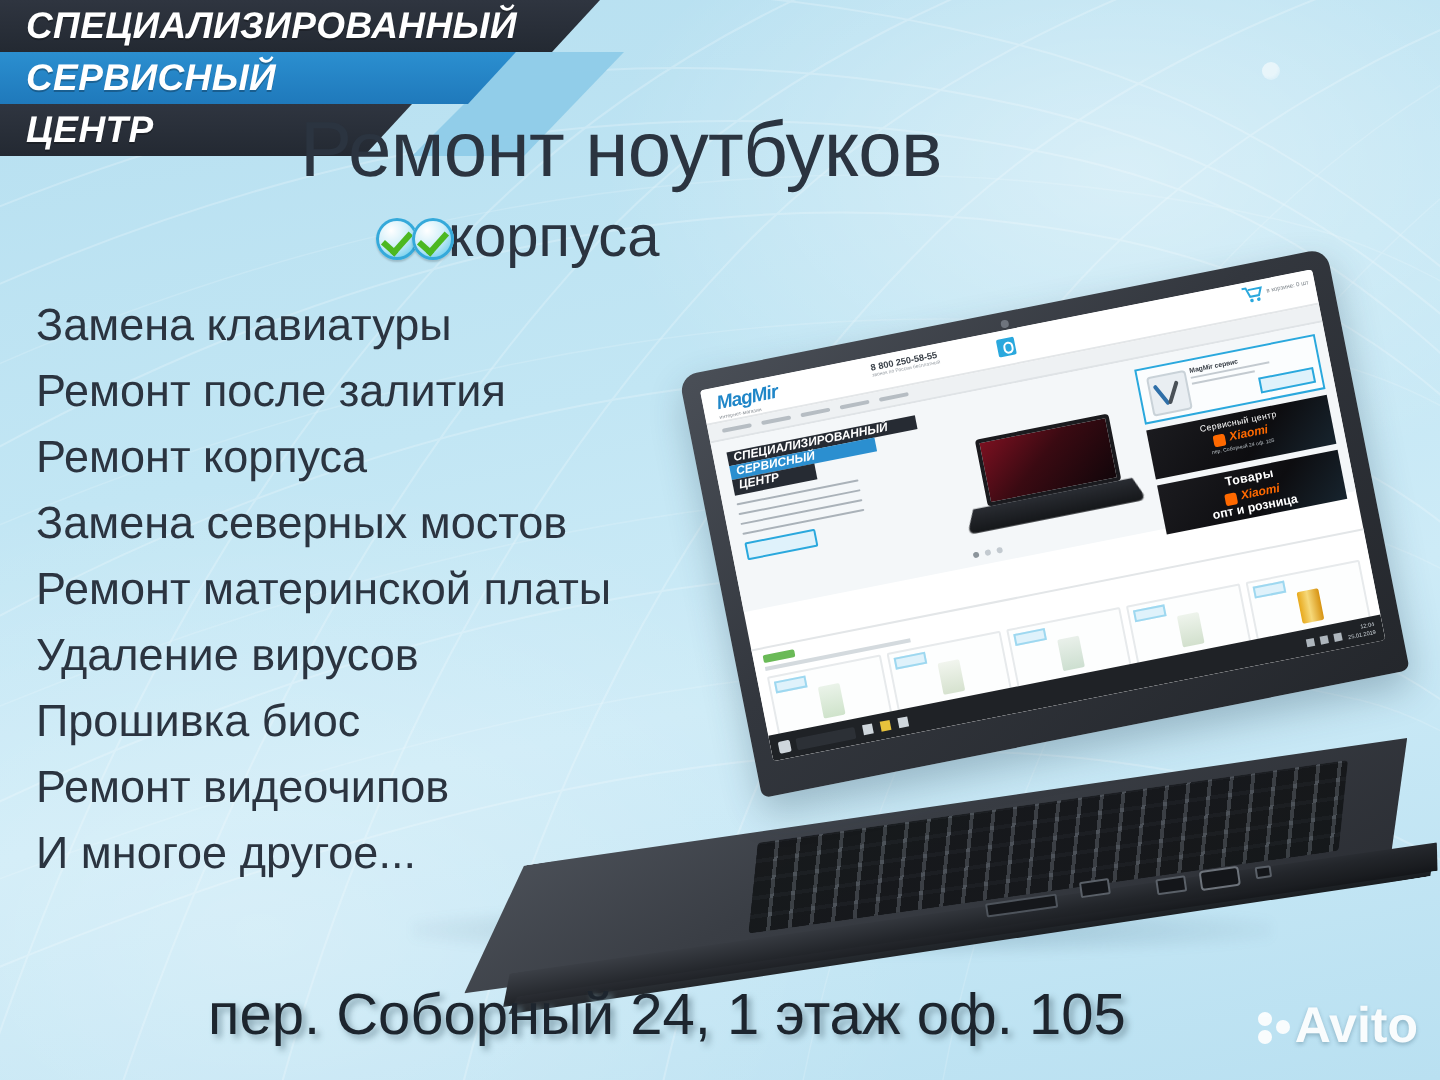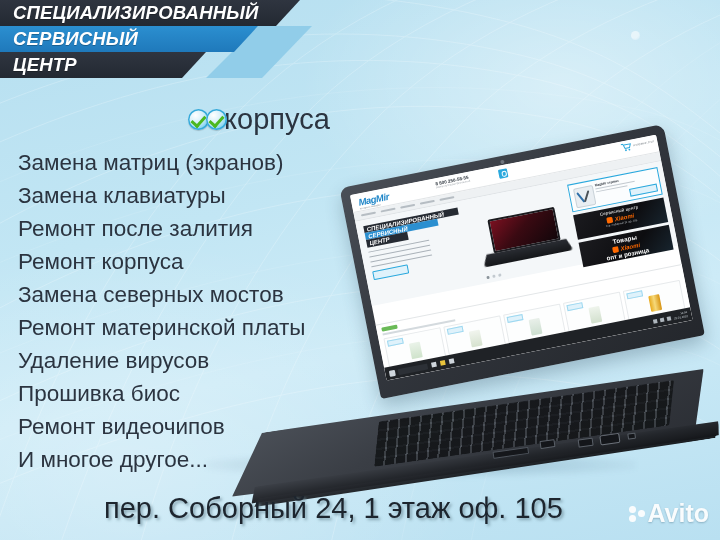--- a/index.html
+++ b/index.html
@@ -420,29 +420,29 @@
     </div>
   </div>
 
   <div class="ribbons">
     <div class="rb-accent"></div>
     <div class="rb rb1">СПЕЦИАЛИЗИРОВАННЫЙ</div>
     <div class="rb rb2">СЕРВИСНЫЙ</div>
     <div class="rb rb3">ЦЕНТР</div>
   </div>
 
+  <div class="title">Ремонт ноутбуков</div>
   <div class="subtitle">
     <span class="chk"></span>
     <span class="chk"></span>
     <span>корпуса</span>
   </div>
 
   <div class="services">
     <ul>
-      <li>Замена матриц (экранов)</li>
       <li>Замена клавиатуры</li>
       <li>Ремонт после залития</li>
       <li>Ремонт корпуса</li>
       <li>Замена северных мостов</li>
       <li>Ремонт материнской платы</li>
       <li>Удаление вирусов</li>
       <li>Прошивка биос</li>
       <li>Ремонт видеочипов</li>
       <li>И многое другое...</li>
     </ul>

